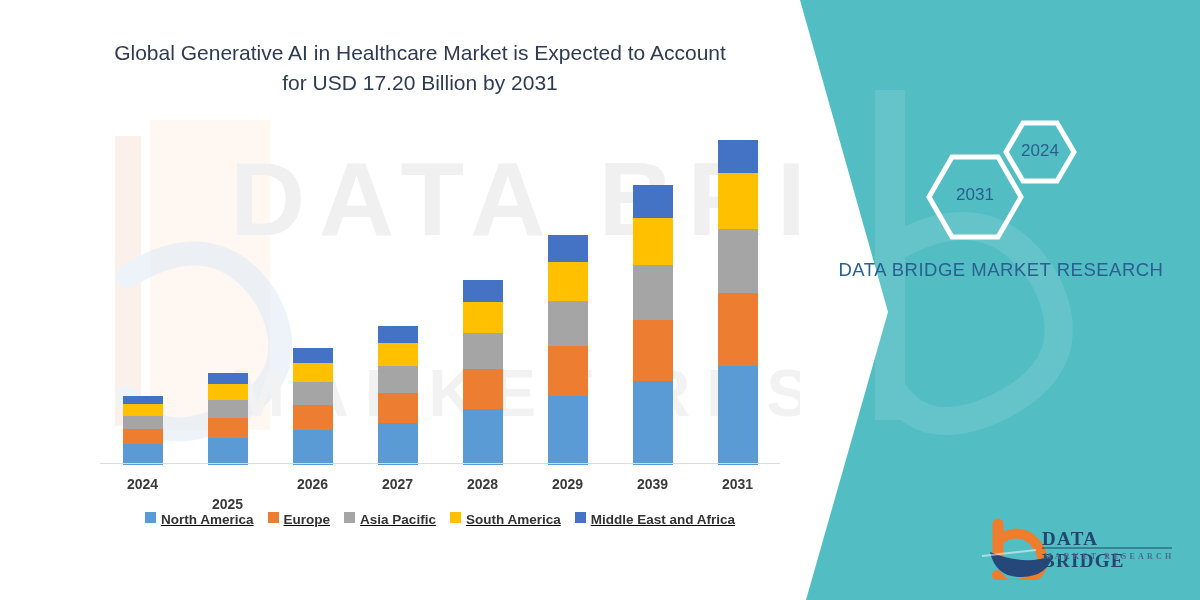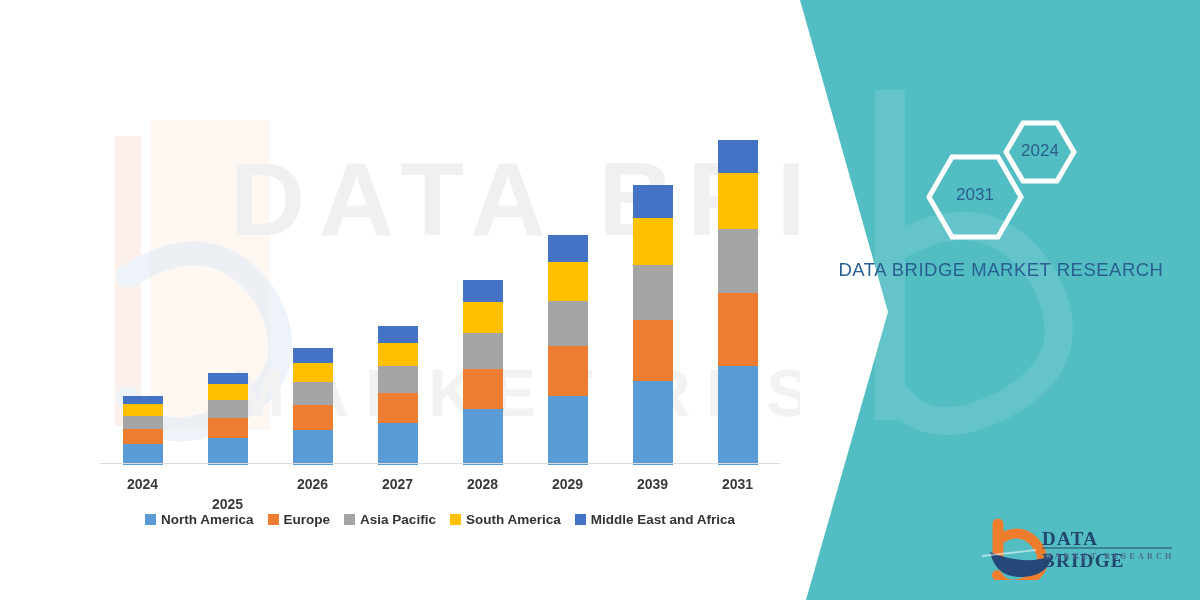--- a/index.html
+++ b/index.html
@@ -58,21 +58,21 @@
   .xlab {
     position:absolute; width:72px; text-align:center;
     font-size:14px; font-weight:700; color:#3a3a3a; top:4px;
   }
 
   
   .legend {
     position:absolute; left:100px; top:512px; width:680px;
     display:flex; justify-content:center; align-items:center; gap:14px;
   }
-  .lg-item { display:flex; align-items:center; gap:5px; }
+  .lg-item { display:flex; align-items:flex-start; gap:5px;text-decoration:underline; }
   .lg-swatch { width:11px; height:11px; display:block; }
   .lg-label { font-size:13.5px; font-weight:700; color:#333; white-space:nowrap; }
 
   
   .footer { position:absolute; left:0; top:566px; width:790px; height:24px; }
   .foot-l { position:absolute; left:98px; top:0; font-size:9.5px; color:#444;
             font-family:"Liberation Serif", serif; white-space:nowrap; }
   .foot-r { position:absolute; left:428px; top:0; font-size:9.5px; color:#444;
             font-family:"Liberation Serif", serif; white-space:nowrap; }
 
@@ -118,20 +118,21 @@
   <div class="wm-left">
     <div class="wm-peach"></div>
     <svg class="wm-b" viewBox="0 0 210 330">
       <path d="M40 10 L40 300" stroke="#fbe4d6" stroke-width="26" fill="none"></path>
       <path d="M40 150 q90 -55 140 25 q38 75 -40 115 q-70 34 -100 -18" stroke="#dce9f5" stroke-width="24" fill="none" stroke-linecap="round"></path>
     </svg>
     <div class="wm-text-1">DATA BRIDGE</div>
     <div class="wm-text-2">MARKET RESEARCH</div>
   </div>
 
+  <div class="headline">Global Generative AI in Healthcare Market is Expected to Account for USD 17.20 Billion by 2031</div>
 
   <div class="plot" id="plot">
       <div class="bar" style="left: 22.5px;">
         <div class="seg" style="background: rgb(68, 114, 196); height: 8.50291px;"></div>
         <div class="seg" style="background: rgb(255, 192, 0); height: 11.7151px;"></div>
         <div class="seg" style="background: rgb(165, 165, 165); height: 13.2267px;"></div>
         <div class="seg" style="background: rgb(237, 125, 49); height: 15.1163px;"></div>
         <div class="seg" style="background: rgb(91, 155, 213); height: 20.7849px;"></div>
       </div>
       <div class="bar" style="left: 107.5px;">

